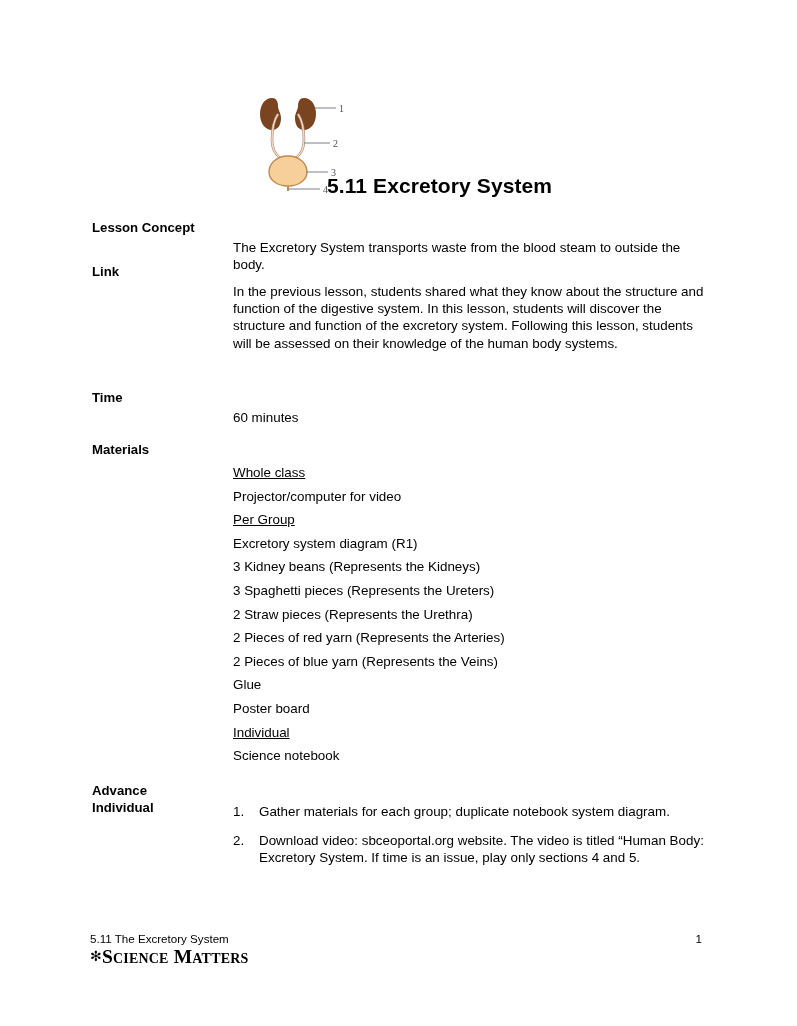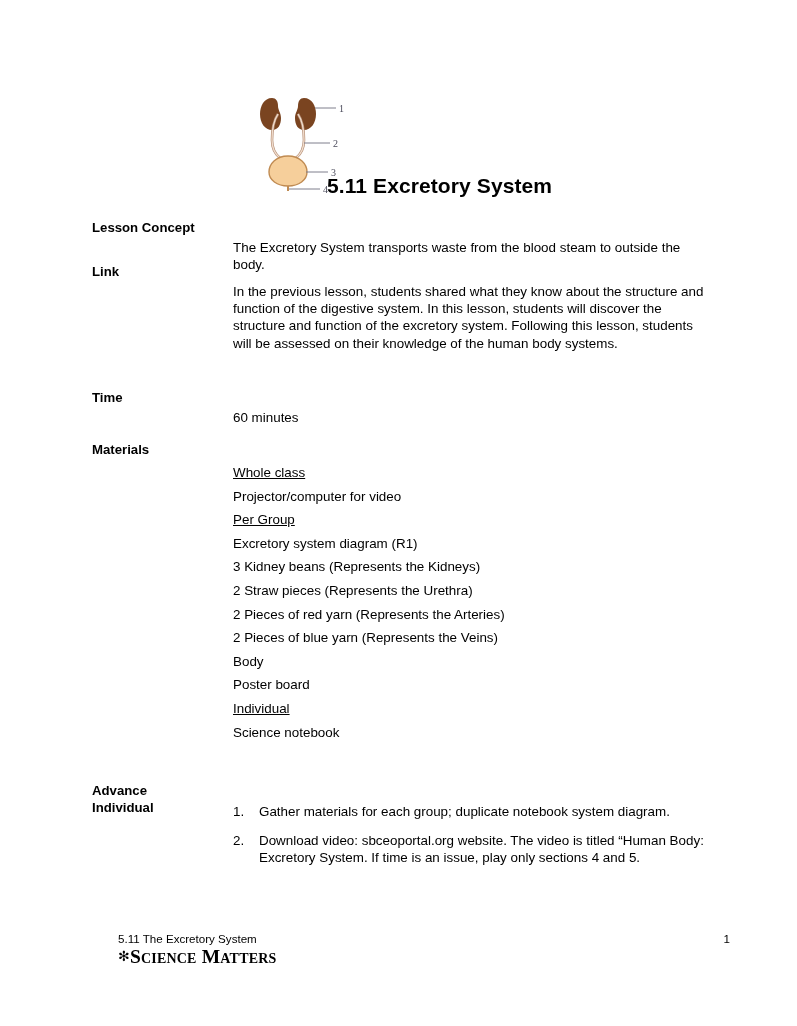--- a/index.html
+++ b/index.html
@@ -121,21 +121,20 @@
     font-size: 13.4px;
   }
 
   
   .footer {
     position: absolute;
     left: 90px;
     top: 931px;
     width: 612px;
     height: 50px;
-    margin-left: 28px;
   }
   .footer-line {
     position: relative;
     height: 16px;
   }
   .footer-left {
     position: absolute;
     left: 0;
     top: 0;
     font-size: 11.6px;
@@ -223,24 +222,25 @@
 
   <div class="row row-materials">
     <div class="row-label">Materials</div>
     <div class="row-body">
       <ul class="mat-list" id="materials-list">
           <li class="sub-head">Whole class</li>
           <li>Projector/computer for video</li>
           <li class="sub-head">Per Group</li>
           <li>Excretory system diagram (R1)</li>
           <li>3 Kidney beans (Represents the Kidneys)</li>
+          <li>3 Spaghetti pieces (Represents the Ureters)</li>
           <li>2 Straw pieces (Represents the Urethra)</li>
           <li>2 Pieces of red yarn (Represents the Arteries)</li>
           <li>2 Pieces of blue yarn (Represents the Veins)</li>
-          <li>Body</li>
+          <li>Glue</li>
           <li>Poster board</li>
           <li class="sub-head">Individual</li>
           <li>Science notebook</li>
         </ul>
     </div>
   </div>
 
   <div class="row row-advance">
     <div class="row-label">
       <div>Advance</div>

